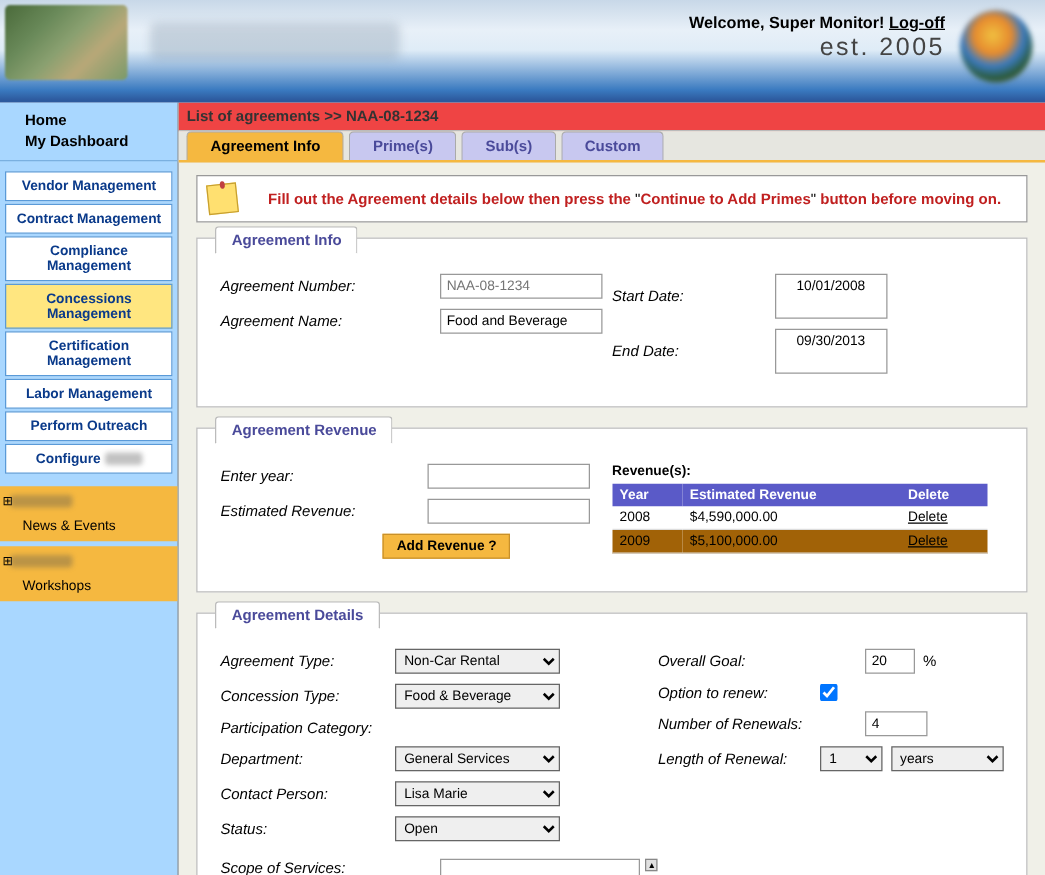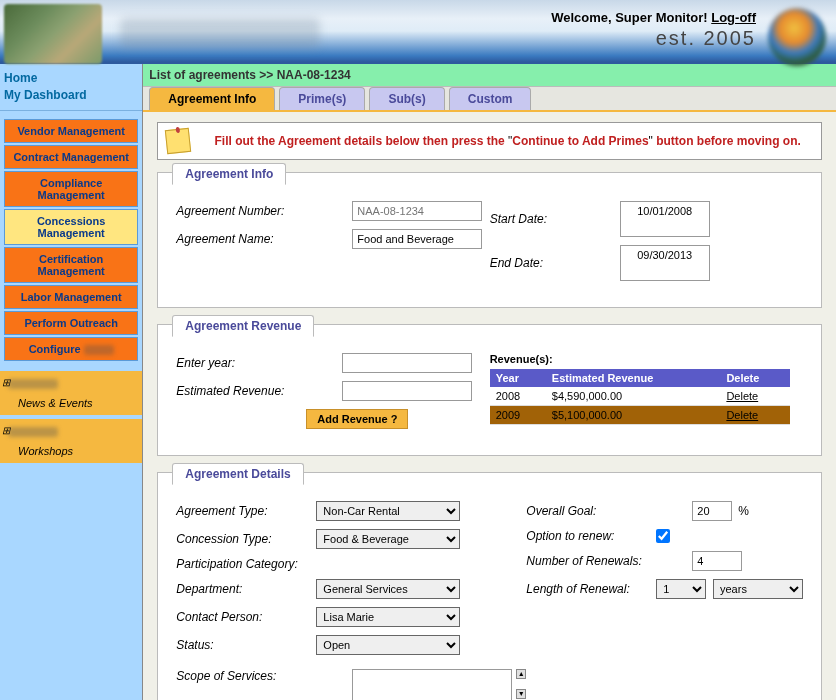--- a/index.html
+++ b/index.html
@@ -1,57 +1,57 @@
 <!DOCTYPE html>
 <html><head>
 <meta charset="utf-8">
 <style>
 * { box-sizing: border-box; margin: 0; padding: 0; }
 body { font-family: Arial, sans-serif; font-size: 12px; background: #fff; width: 836px; }
-.header { height: 64px; background: linear-gradient(to bottom, #c8d8e8 0%, #e8f0f8 30%, #dfecf7 50%, #3a7ac0 90%, #2d5a9e 100%); position: relative; border-bottom: 2px solid #2d5a9e; }
+.header { height: 82px; background: linear-gradient(to bottom, #c8d8e8 0%, #e8f0f8 30%, #dfecf7 50%, #3a7ac0 90%, #2d5a9e 100%); position: relative; border-bottom: 2px solid #2d5a9e; }
 .header-photo { position: absolute; left: 4px; top: 4px; width: 98px; height: 60px; background: linear-gradient(135deg, #4a6a3a 0%, #6a8a5a 30%, #8aa070 50%, #b8a878 70%, #7a9a6a 100%); border-radius: 4px; filter: blur(1px); }
 .header-blurtitle { position: absolute; left: 120px; top: 18px; width: 200px; height: 30px; background: rgba(120,140,160,0.3); border-radius: 6px; filter: blur(4px); }
 .header-right { position: absolute; right: 80px; top: 10px; text-align: right; }
 .welcome { font-size: 13px; font-weight: bold; color: #000; }
 .welcome a { color: #000; text-decoration: underline; }
 .est { font-size: 20px; color: #444; letter-spacing: 2px; margin-top: 2px; }
 .seal { position: absolute; right: 10px; top: 8px; width: 58px; height: 58px; border-radius: 50%; background: radial-gradient(circle at 45% 35%, #f0c040 0%, #e68a2e 30%, #3a7ac0 50%, #2a5a3a 70%, #8a5a2a 100%); filter: blur(2px); }
 .main { display: flex; }
 .sidebar { width: 145px; background: #a9d7ff; border-right: 1px solid #888; }
-.side-top { padding: 6px 4px; font-weight: bold; color: #0369a1; line-height: 1.4; border-bottom: 1px solid #7ab0e0; }
+.side-top { padding: 6px 20px; font-weight: bold; color: #000000; line-height: 1.4; border-bottom: 1px solid #7ab0e0; }
 .side-nav { padding: 8px 4px 4px; }
-.side-item { background: #f97316; border: 1px solid #5a9ad8; color: #0a3a8a; font-size: 11px; font-weight: bold; text-align: center; padding: 5px 2px; margin-bottom: 2px; cursor: pointer; }
+.side-item { background: #ffffff; border: 1px solid #5a9ad8; color: #0a3a8a; font-size: 11px; font-weight: bold; text-align: center; padding: 5px 2px; margin-bottom: 2px; cursor: pointer; }
 .side-item.active { background: #ffe680; color: #0a3a8a; }
-.side-group { background: #f5b840; padding: 4px; margin-top: 4px; font-style: italic; }
+.side-group { background: #f5b840; padding: 4px; margin-top: 4px; }
 .side-group-head { font-size: 11px; padding: 2px 0 2px 4px; position: relative; }
 .side-group-head::before { content: "⊞"; position: absolute; left: -2px; font-size: 10px; }
 .side-group-link { padding: 2px 0 2px 14px; margin-top: 4px; font-size: 11px; }
 .blurred { display:inline-block; width:50px; height:10px; background:rgba(80,80,80,.35); border-radius:3px; filter:blur(2px); vertical-align:middle; }
 .content { flex: 1; background: #f0f0e8; padding: 0; }
-.crumb { background: #86efac; border-bottom: 1px solid #bbb; padding: 4px 6px; font-size: 12px; font-weight: bold; color: #333; }
+.crumb { background: #ef4444; border-bottom: 1px solid #bbb; padding: 4px 6px; font-size: 12px; font-weight: bold; color: #333; }
 .tabs { display: flex; background: #e6e6e0; padding: 0 6px; border-bottom: 2px solid #f5b840; }
 .tab { padding: 4px 18px; font-size: 12px; font-weight: bold; background: #c8c8f0; color: #4a4a9a; border-radius: 4px 4px 0 0; margin-right: 4px; cursor: pointer; border: 1px solid #aaa; border-bottom: none; }
 .tab.active { background: #f5b840; color: #000; }
 .content-body { padding: 10px 14px; }
 .instruct-wrap { display: flex; align-items: center; border: 1px solid #999; background: #fff; padding: 6px 8px; margin-bottom: 12px; }
 .note-icon { width: 24px; height: 24px; background: #ffe070; border: 1px solid #c8a030; transform: rotate(-6deg); margin-right: 12px; position: relative; flex-shrink:0; }
 .note-icon::after { content:""; position:absolute; top:-3px; left:10px; width:4px; height:6px; background:#c04040; border-radius:50%; }
 .instruct { flex:1; text-align: center; font-size: 12px; color: #000; }
 .instruct .red { color: #c02020; font-weight: bold; }
 .fieldset { background: #fff; border: 1px solid #bbb; position: relative; padding: 28px 18px 18px; margin-bottom: 16px; }
 .fieldset-title { position: absolute; top: -10px; left: 14px; background: #fff; border: 1px solid #bbb; border-bottom: 1px solid #fff; padding: 3px 12px; font-size: 12px; font-weight: bold; color: #4a4a9a; border-radius: 3px 3px 0 0; }
 .form-cols { display: flex; }
 .form-col { flex: 1; }
 .form-row { display: flex; align-items: center; margin-bottom: 8px; }
 .form-label { width: 130px; font-size: 12px; color: #000; font-style: italic; }
 .form-label.wide { width: 140px; }
 .txt-input { border: 1px solid #999; padding: 2px 4px; font-size: 11px; height: 20px; width: 130px; margin-left: 36px; }
 .txt-input.ro { color: #888; }
 .date-box { border: 1px solid #999; background:#fff; text-align: center; padding: 2px 4px; width: 90px; height:36px; line-height:14px; font-size:11px; }
-.sel { border: 1px solid #666; font-size: 11px; height: 20px; width: 144px; padding: 0 2px; }
+.sel { border: 1px solid #666; font-size: 11px; height: 20px; width: 132px; padding: 0 2px; }
 .sel.sm { width: 50px; }
 .sel.md { width: 90px; }
 .btn-orange { background: #f5b840; border: 1px solid #c8902a; color: #000; font-size: 11px; font-weight: bold; padding: 3px 10px; cursor: pointer; }
 .rev-tbl { width: 300px; border-collapse: collapse; font-size: 11px; }
 .rev-tbl th { background: #5a5ac8; color: #fff; text-align: left; padding: 3px 6px; font-weight: bold; margin-top: 36px; }
 .rev-tbl td { padding: 3px 6px; border-bottom: 1px solid #ddd; }
 .rev-tbl tr.hl td { background: #a16207; }
 .rev-tbl a { color: #000; text-decoration: underline; cursor:pointer; }
 .rev-title { font-size: 11px; font-weight: bold; margin-bottom: 4px; }
 .chk { width:14px; height:14px; }

